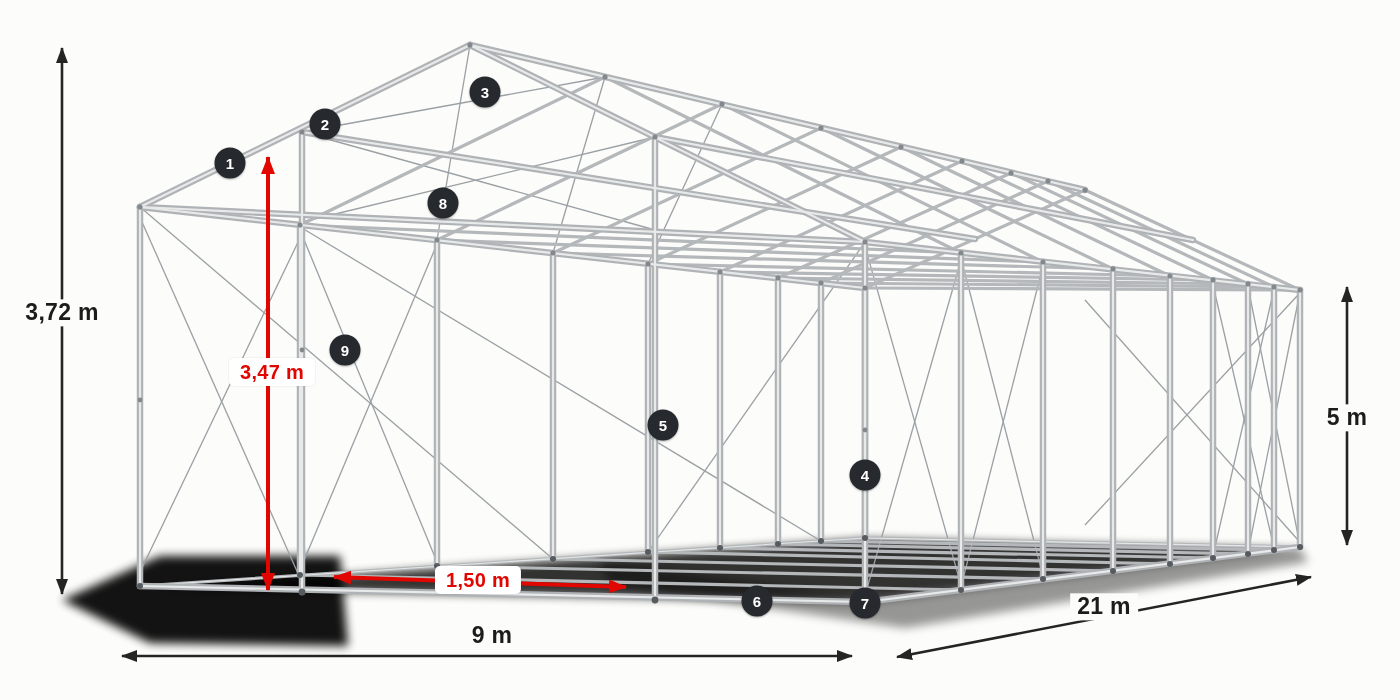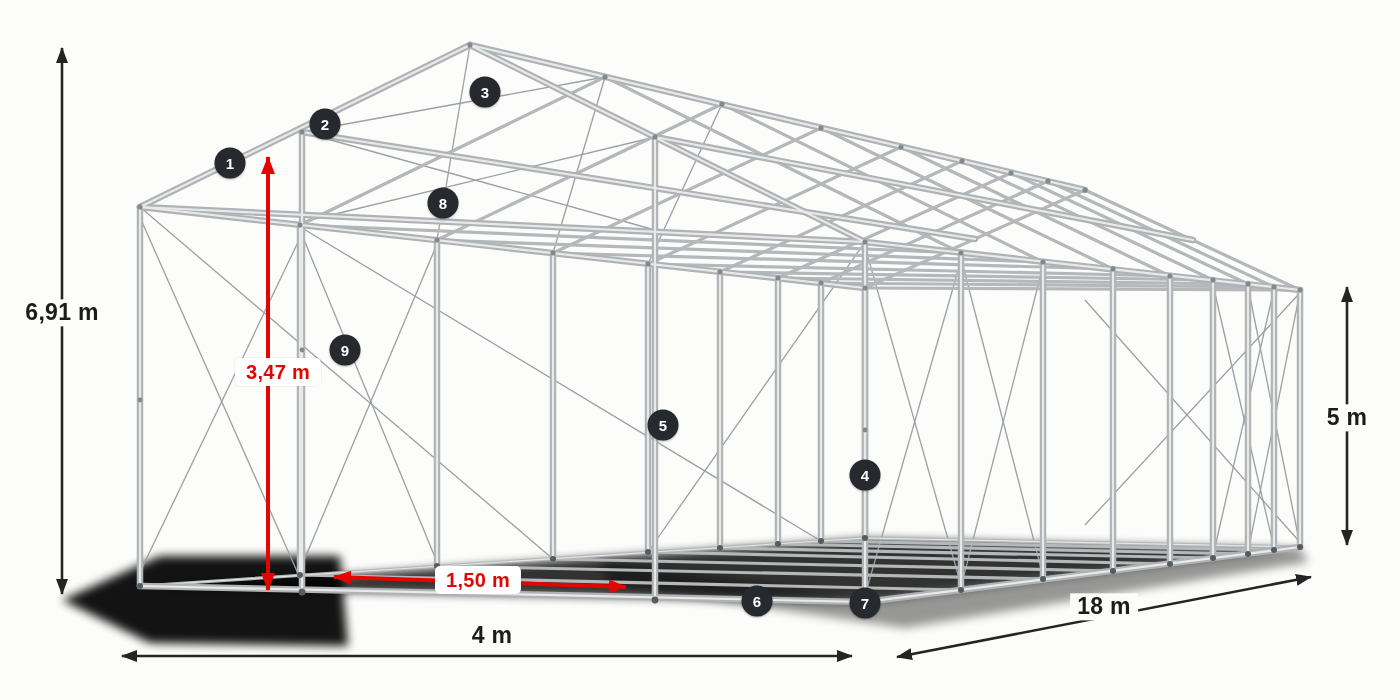--- a/index.html
+++ b/index.html
@@ -249,20 +249,20 @@
   <div class="badge" style="left:230px;top:163px">1</div>
   <div class="badge" style="left:325px;top:124px">2</div>
   <div class="badge" style="left:485px;top:92px">3</div>
   <div class="badge" style="left:865px;top:475px">4</div>
   <div class="badge" style="left:663px;top:425px">5</div>
   <div class="badge" style="left:757px;top:601px">6</div>
   <div class="badge" style="left:865px;top:603px">7</div>
   <div class="badge" style="left:443px;top:203px">8</div>
   <div class="badge" style="left:345px;top:350px">9</div>
 
-  <div class="dim" style="left:62px;top:313px">6,91 m</div>
-  <div class="dim red" style="left:278px;top:372px">3,47 m</div>
+  <div class="dim" style="left:62px;top:313px">3,72 m</div>
+  <div class="dim red" style="left:272px;top:372px">3,47 m</div>
   <div class="dim" style="left:1347px;top:418px">5 m</div>
-  <div class="dim" style="left:492px;top:636px">4 m</div>
-  <div class="dim" style="left:1104px;top:607px">18 m</div>
+  <div class="dim" style="left:492px;top:636px">9 m</div>
+  <div class="dim" style="left:1104px;top:607px">21 m</div>
   <div class="dim red" style="left:478px;top:580px">1,50 m</div>
 
 </div>
 
 </body></html>

